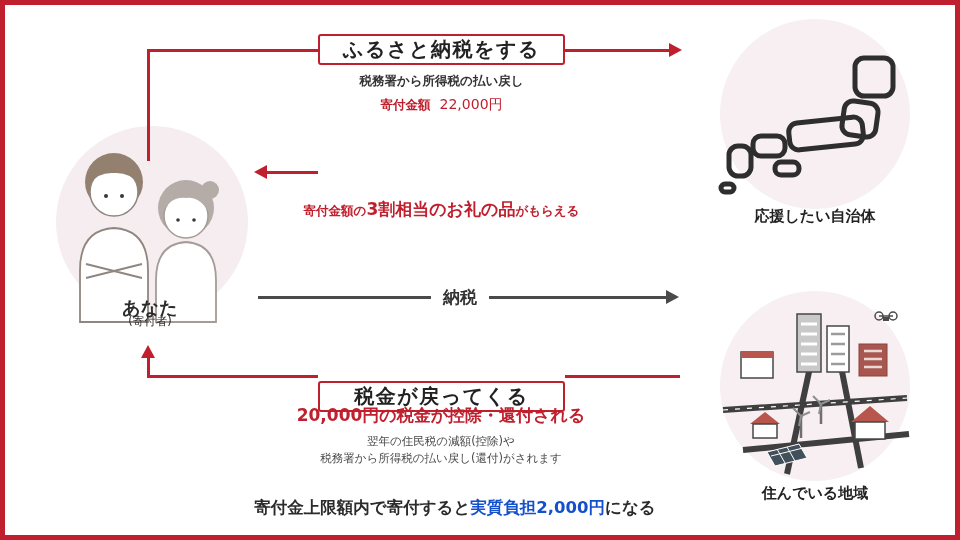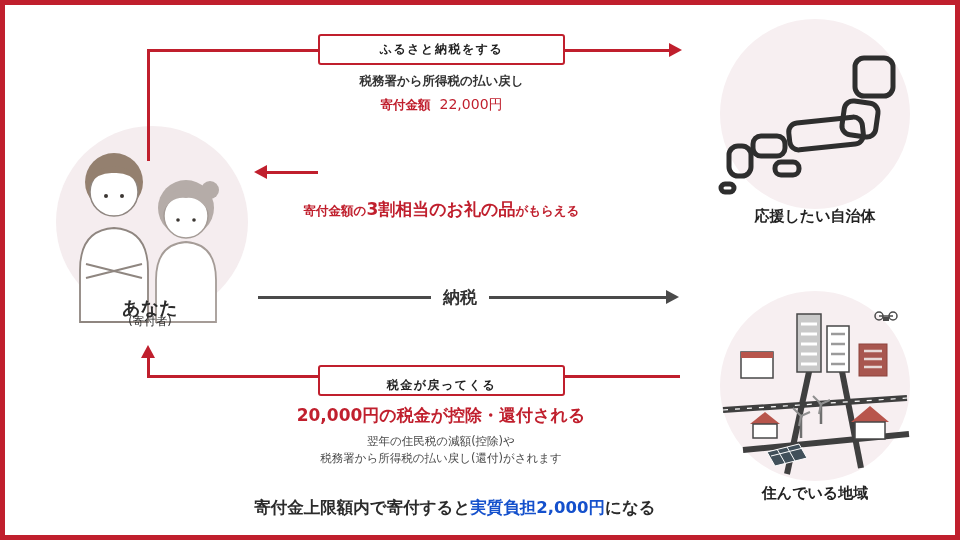--- a/index.html
+++ b/index.html
@@ -6,21 +6,21 @@
   .canvas{
     position:relative;width:960px;height:540px;background:#ffffff;
     border:5px solid #c01f2d;box-sizing:border-box;overflow:hidden;
     font-family:"DejaVu Sans","Liberation Sans",sans-serif;color:#2b2b2b;
   }
   .abs{position:absolute;}
   .flow-box{
     position:absolute;box-sizing:border-box;width:247px;height:31px;
     background:#fff;border:2.5px solid #c01f2d;border-radius:3px;
     display:flex;align-items:center;justify-content:center;
-    font-weight:bold;font-size:12px;color:#222;letter-spacing:1.5px;
+    font-weight:bold;font-size:20px;color:#222;letter-spacing:1.5px;
   }
   .line{position:absolute;background:#c01f2d;}
   .line.gray{background:#4a4a4a;}
   .arrow-right{position:absolute;width:0;height:0;border-top:7px solid transparent;border-bottom:7px solid transparent;border-left:13px solid #c01f2d;}
   .arrow-right.gray{border-left-color:#4a4a4a;}
   .arrow-left{position:absolute;width:0;height:0;border-top:7px solid transparent;border-bottom:7px solid transparent;border-right:13px solid #c01f2d;}
   .arrow-up{position:absolute;width:0;height:0;border-left:7px solid transparent;border-right:7px solid transparent;border-bottom:13px solid #c01f2d;}
   .center{text-align:center;}
   .red{color:#c01f2d;}
   .blue{color:#1450cc;}
@@ -133,21 +133,21 @@
   </div>
 
   <div class="line gray" style="left:253px;top:291px;width:408px;height:3px;"></div>
   <div class="arrow-right gray" style="left:661px;top:285px;"></div>
   <div class="abs" style="left:455px;top:292px;transform:translate(-50%,-50%);background:#fff;padding:0 12px;font-size:17px;font-weight:bold;color:#333;">納税</div>
 
   <div class="line" style="left:560px;top:370px;width:115px;height:3px;"></div>
   <div class="line" style="left:142px;top:370px;width:171px;height:3px;"></div>
   <div class="line" style="left:142px;top:352px;width:3px;height:20px;"></div>
   <div class="arrow-up" style="left:136px;top:340px;"></div>
-  <div class="flow-box" style="left:313px;top:360px;align-items:flex-end;">
+  <div class="flow-box" style="left:313px;top:376px;align-items:flex-end;">
     <span>税金が戻ってくる</span>
   </div>
   <div class="abs center red" style="left:236px;top:399px;width:400px;font-size:17px;font-weight:bold;">20,000円の税金が控除・還付される</div>
   <div class="abs center detail" style="left:236px;top:428px;width:400px;">
     <div>翌年の住民税の減額(控除)や</div>
     <div>税務署から所得税の払い戻し(還付)がされます</div>
   </div>
 
   <div class="abs center" style="left:95px;top:492px;width:710px;font-size:16.5px;font-weight:bold;">
     <span>寄付金上限額内で寄付すると</span><span class="blue">実質負担2,000円</span><span>になる</span>

